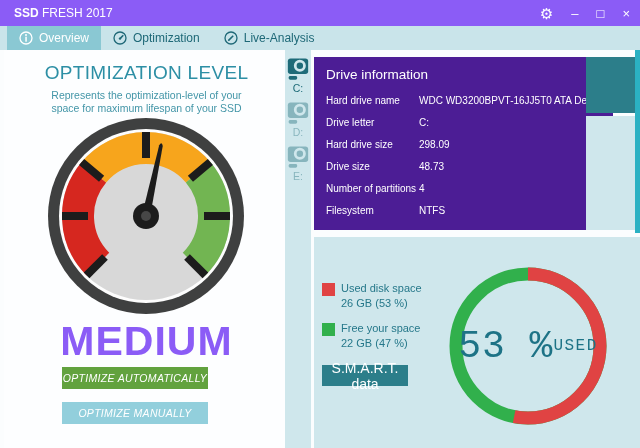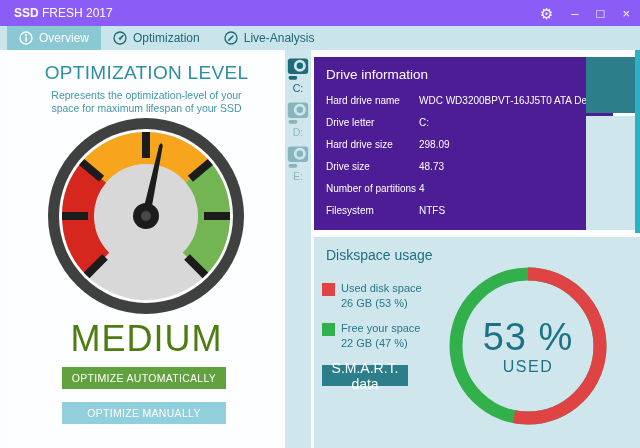--- a/index.html
+++ b/index.html
@@ -28,24 +28,24 @@
   .content { position:absolute; left:0; top:50px; width:640px; height:398px; }
 
   
   .left-panel { position:absolute; left:4px; top:0; width:285px; height:398px; background:#fdfeff; }
   .opt-heading { position:absolute; top:12px; left:0; width:100%; text-align:center;
     font-size:19px; font-weight:400; color:#2d8fa5; letter-spacing:.3px; }
   .opt-sub { position:absolute; top:39px; left:0; width:100%; text-align:center;
     font-size:10.5px; line-height:13px; color:#4496a8; }
   .gauge-wrap { position:absolute; left:42px; top:66px; width:200px; height:200px; }
   .level-text { position:absolute; top:268px; left:0; width:100%; text-align:center;
-    font-size:36px; font-weight:400; color:#4d7c0f; letter-spacing:1px; }
-  .opt-btn { position:absolute; left:58px; width:164px; height:22px; border:none;
+    font-size:41px; font-weight:700; color:#8b5cf6; letter-spacing:1px; }
+  .opt-btn { position:absolute; left:58px; width:146px; height:22px; border:none;
     color:#fff; font-size:10.5px; letter-spacing:.3px; display:flex; align-items:center;
-    justify-content:center; cursor:pointer; font-family:"Liberation Sans",sans-serif; }
+    justify-content:center; cursor:pointer; font-family:"Liberation Sans",sans-serif;font-style:italic; }
   .opt-btn.auto { top:317px; background:#62a23e; }
   .opt-btn.manual { top:352px; background:#92cfdc; }
 
   
   .drive-strip { position:absolute; left:285px; top:0; width:26px; height:398px; background:#cfe7ec; }
   .drive { position:absolute; left:0; width:26px; text-align:center; cursor:pointer; }
   .drive svg { display:block; margin:0 auto; }
   .drive .d-label { font-size:10.5px; color:#1e6b78; margin-top:1px; }
   .drive.faded { opacity:.4; }
   .drive.d2 { top:8px; } .drive.d3 { top:52px; } .drive.d4 { top:96px; }
@@ -69,22 +69,22 @@
   .diskspace { position:absolute; left:314px; top:187px; width:326px; height:211px; background:#cfe7ec; }
   .ds-title { margin:10px 0 0 12px; font-size:14px; font-weight:400; color:#20717f; }
   .legend-item { position:absolute; left:8px; display:flex; gap:6px; font-size:11px;
     line-height:15px; color:#26788a; }
   .legend-item.l1 { top:44px; } .legend-item.l2 { top:84px; }
   .legend-item svg { display:block; margin-top:2px; flex:none; }
   .smart-btn { position:absolute; left:8px; top:128px; width:86px; height:21px; border:none;
     background:#2c7e8a; color:#fff; font-size:14px; display:flex; align-items:center;
     justify-content:center; cursor:pointer; font-family:"Liberation Sans",sans-serif; }
   .donut-wrap { position:absolute; left:128px; top:23px; width:172px; height:172px; }
-  .donut-center { position:absolute; inset:0; display:flex; flex-direction:column;
-    align-items:center; justify-content:center; color:#1d7386; pointer-events:none; }
+  .donut-center { position:absolute; inset:0; display:flex; flex-direction:row;
+    align-items:center; justify-content:center; color:#1d7386; pointer-events:none;font-family:Liberation Mono, monospace; }
   .donut-value { font-size:38px; font-weight:300; letter-spacing:1px; }
   .donut-label { font-size:16px; letter-spacing:1.5px; margin-top:-1px; }
 </style>
 </head>
 <body>
 
 <div class="window">
 
   <div class="titlebar">
     <div>
@@ -225,21 +225,20 @@
           <span class="di-unit"></span>
         </div>
       </div>
     </div>
 
     <div class="mini-dark"></div>
     <div class="mini-light"></div>
     <div class="right-strip"></div>
 
     <div class="diskspace">
-      <div class="ds-title">Diskspace usage</div>
 
       <div class="legend-item l1">
         <svg width="13" height="13" viewBox="0 0 13 13">
           <rect x="0" y="0" width="13" height="13" fill="#e04343"></rect>
         </svg>
         <div>
           <div>Used disk space</div>
           <div>26 GB (53 %)</div>
         </div>
       </div>

